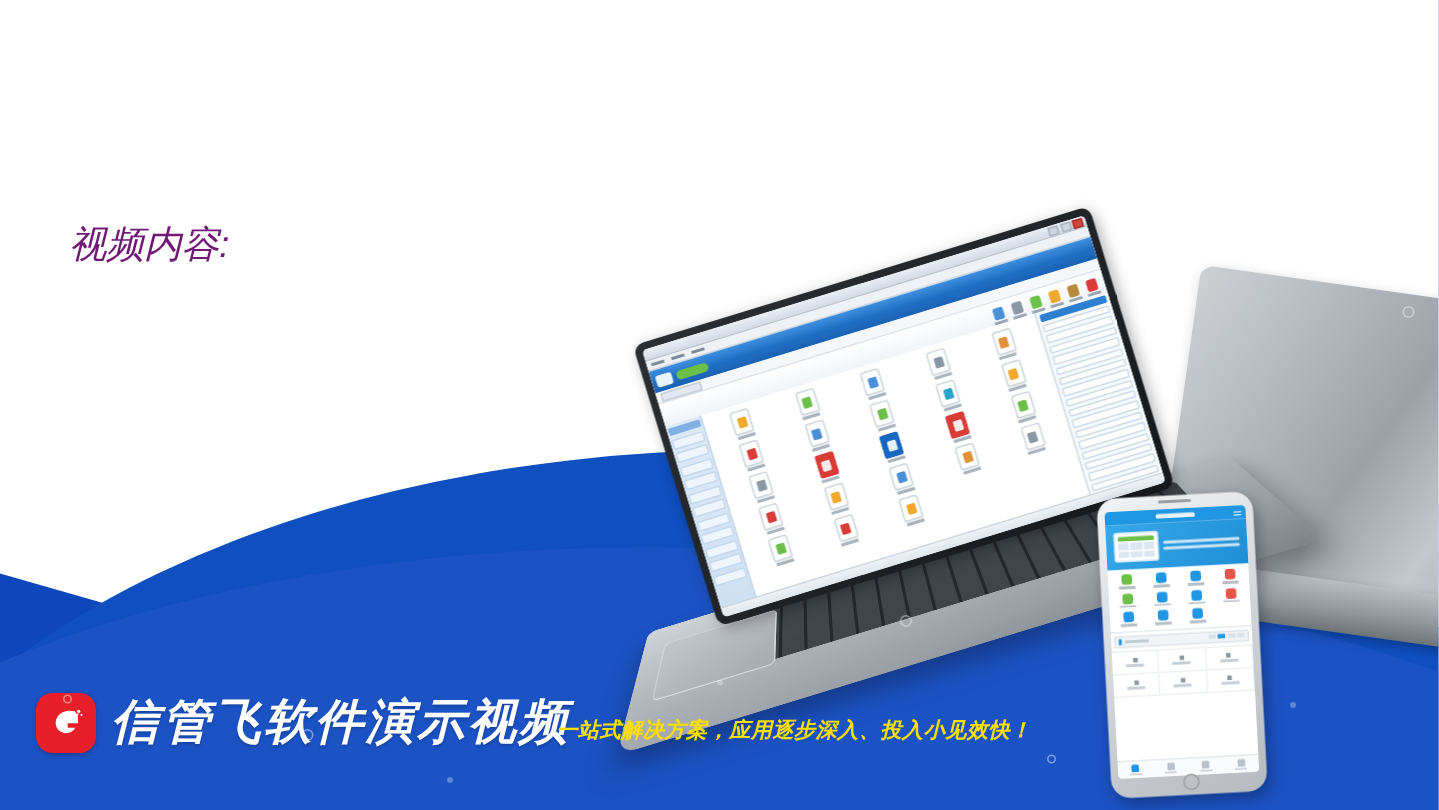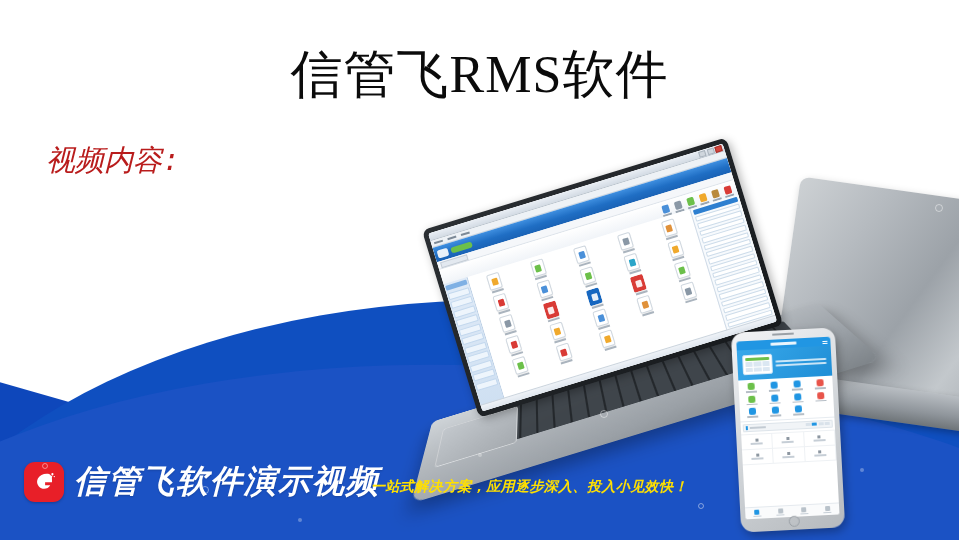--- a/index.html
+++ b/index.html
@@ -53,22 +53,22 @@
 
   
   .title{
     position:absolute;left:0;top:44px;width:959px;text-align:center;
     font-family:"Liberation Serif","DejaVu Serif",serif;
     font-size:52px;line-height:62px;color:#0b0b0b;letter-spacing:1px;
     white-space:nowrap;
   }
   .subtitle{
     position:absolute;left:46px;top:145px;width:520px;
-    font-family:Liberation Mono, monospace;
-    font-style:italic;font-size:29px;line-height:36px;color:#b91c1c;
+    font-family:Liberation Sans, sans-serif;
+    font-style:italic;font-size:25px;line-height:36px;color:#701a75;
   }
   .subtitle .l1{display:block;}
   .subtitle .l2{display:block;text-indent:44px;}
 
   
   .footer{position:absolute;left:0;bottom:0;width:959px;height:84px;}
   .logo-badge{
     position:absolute;left:24px;top:462px;width:40px;height:40px;
     border-radius:11px;background:#e81f28;
     box-shadow:0 1px 3px rgba(0,0,0,.25);
@@ -255,21 +255,20 @@
 
 <div id="slide">
 
   <div class="wave wave-lavender"></div>
   <div class="wave wave-light"></div>
   <div class="wave wedge-blue"></div>
   <div class="wave wave-mid"></div>
   <div class="wave wave-main"></div>
   <div class="wave wave-deep"></div>
 
-  <div class="title">信管飞RMS软件</div>
 
   <div class="subtitle">
     <span class="l1">视频内容:</span>
   </div>
 
   <div class="devices">
 
     <div class="laptop-back">
       <div class="lid"></div>
       <div class="base">

